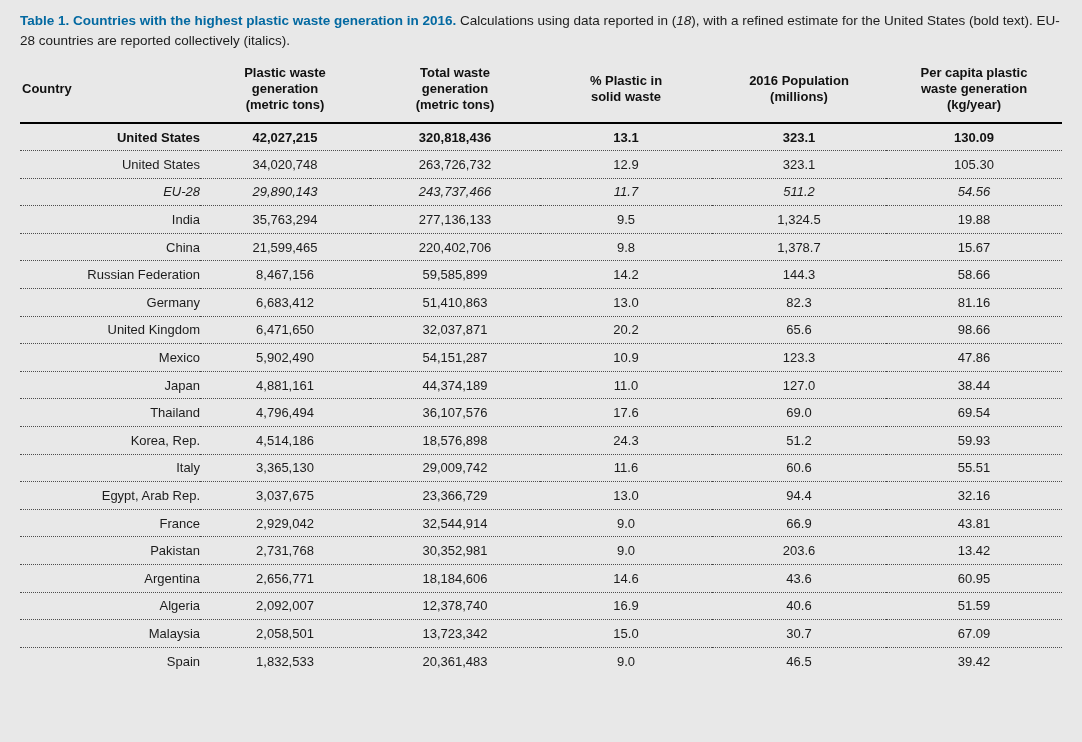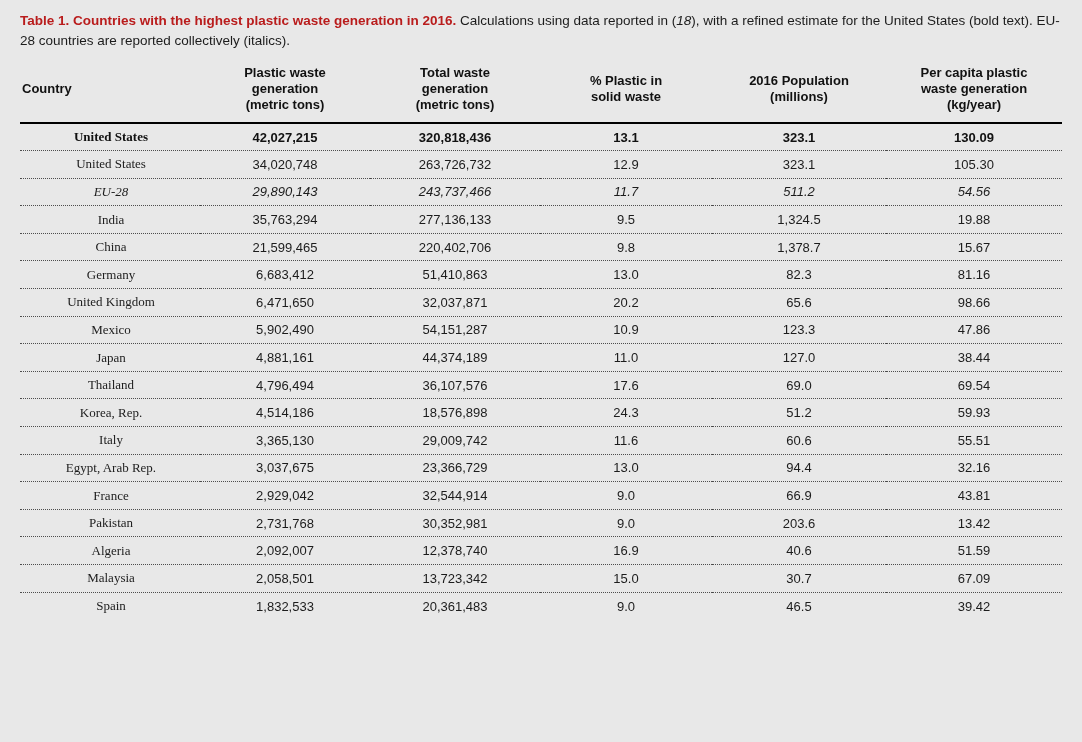--- a/index.html
+++ b/index.html
@@ -19,21 +19,21 @@
     padding: 11px 20px 0 20px;
   }
   
   .caption {
     width: 1042px;
     font-size: 13.5px;
     line-height: 19.5px;
     margin-bottom: 12px;
     color: #1c1c1c;
   }
-  .cap-bold   { font-weight: 700; color: #b91c1c; }
+  .cap-bold   { font-weight: 700; color: #0369a1; }
   .cap-italic { font-style: italic; }
   
   table {
     width: 1042px;
     border-collapse: collapse;
     table-layout: fixed;
     font-size: 13px;
   }
   thead th {
     font-weight: 700;
@@ -50,23 +50,22 @@
     padding-left: 2px;
   }
   tbody td {
     height: 27.6px;
     vertical-align: middle;
     text-align: center;
     border-bottom: 1px dotted #4d4d4d;
     padding: 0;
   }
   tbody td:first-child {
-    text-align: center;
+    text-align: right;
     padding-left: 2px;
-    font-family: Liberation Serif, serif;
   }
   tbody tr:last-child td { border-bottom: none; }
   tr.row-bold td   { font-weight: 700; color: #111; }
   tr.row-italic td { font-style: italic; }
 </style>
 </head>
 <body>
 
 <div class="page">
 
@@ -134,20 +133,28 @@
         </tr>
         <tr>
           <td>China</td>
           <td>21,599,465</td>
           <td>220,402,706</td>
           <td>9.8</td>
           <td>1,378.7</td>
           <td>15.67</td>
         </tr>
         <tr>
+          <td>Russian Federation</td>
+          <td>8,467,156</td>
+          <td>59,585,899</td>
+          <td>14.2</td>
+          <td>144.3</td>
+          <td>58.66</td>
+        </tr>
+        <tr>
           <td>Germany</td>
           <td>6,683,412</td>
           <td>51,410,863</td>
           <td>13.0</td>
           <td>82.3</td>
           <td>81.16</td>
         </tr>
         <tr>
           <td>United Kingdom</td>
           <td>6,471,650</td>
@@ -214,20 +221,28 @@
         </tr>
         <tr>
           <td>Pakistan</td>
           <td>2,731,768</td>
           <td>30,352,981</td>
           <td>9.0</td>
           <td>203.6</td>
           <td>13.42</td>
         </tr>
         <tr>
+          <td>Argentina</td>
+          <td>2,656,771</td>
+          <td>18,184,606</td>
+          <td>14.6</td>
+          <td>43.6</td>
+          <td>60.95</td>
+        </tr>
+        <tr>
           <td>Algeria</td>
           <td>2,092,007</td>
           <td>12,378,740</td>
           <td>16.9</td>
           <td>40.6</td>
           <td>51.59</td>
         </tr>
         <tr>
           <td>Malaysia</td>
           <td>2,058,501</td>

